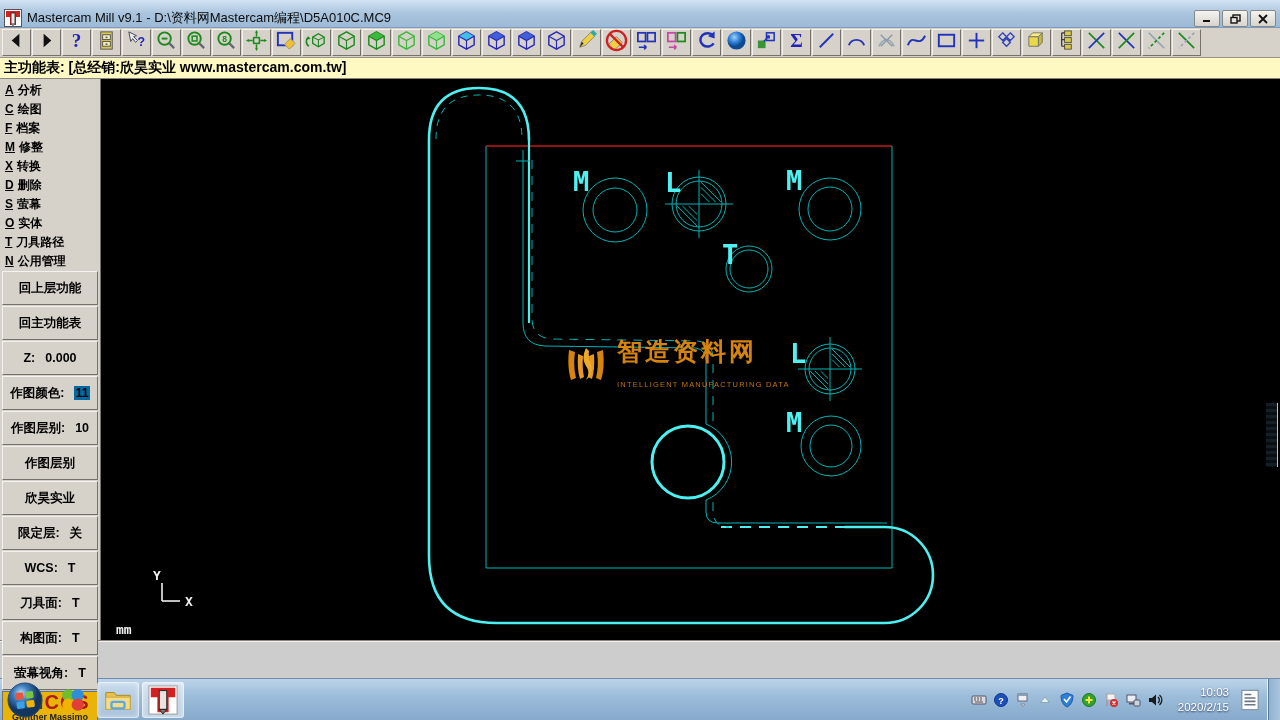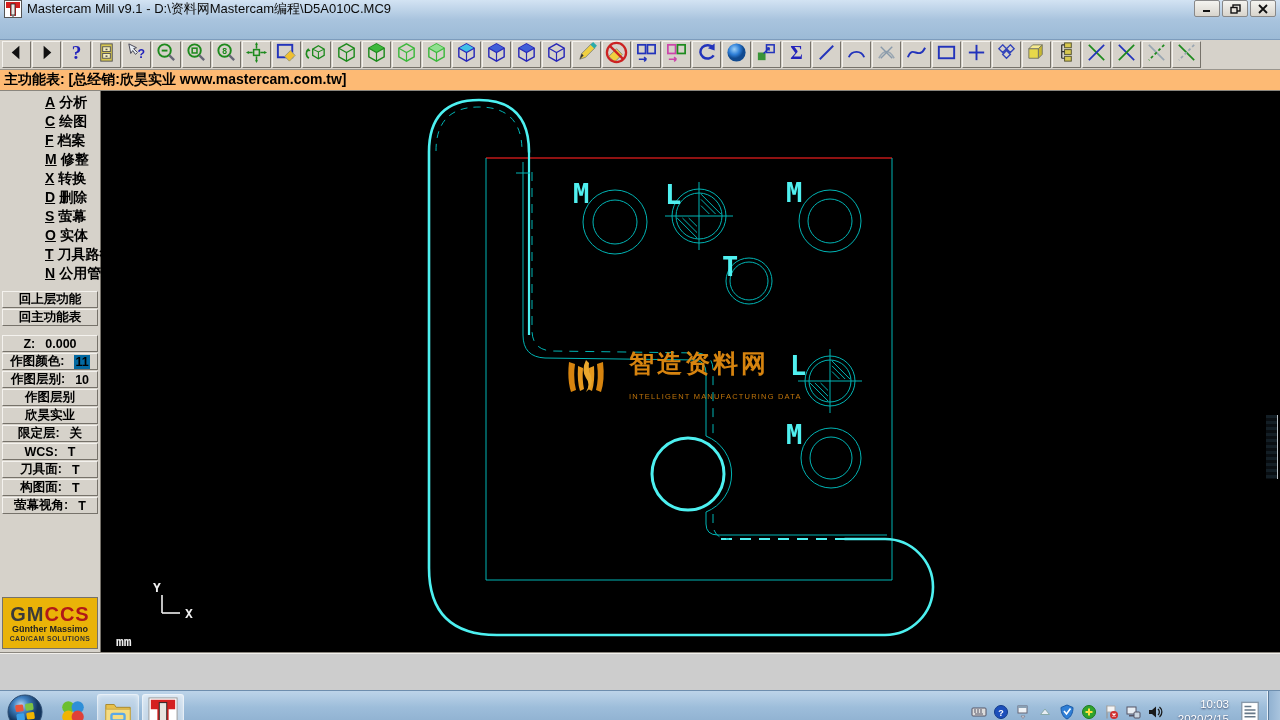--- a/index.html
+++ b/index.html
@@ -1,46 +1,46 @@
 <!DOCTYPE html>
 <html><head>
 <meta charset="utf-8">
 <style>
   html,body{margin:0;padding:0;background:#444;}
   *{box-sizing:border-box;}
   .app{position:relative;width:1280px;height:720px;font-family:"Liberation Sans",sans-serif;overflow:hidden;background:#d6d2ca;}
   
-  .titlebar{height:40px;background:linear-gradient(#d3e3f3,#a9c4de 50%,#9cbad6);display:flex;align-items:flex-start;padding:0 4px;border-bottom:1px solid #7d9cbc;}
+  .titlebar{height:28px;background:linear-gradient(#d3e3f3,#a9c4de 50%,#9cbad6);display:flex;align-items:flex-end;padding:0 4px;border-bottom:1px solid #7d9cbc;}
   .titlebar .appicon{width:18px;height:18px;margin-right:5px;flex:0 0 auto;}
   .titlebar .title{font-size:13px;color:#0a0a0a;flex:1;white-space:nowrap;overflow:hidden;}
   .winbtns{display:flex;gap:2px;}
   .winbtn{width:26px;height:17px;background:linear-gradient(#f4f4f0,#d8d4cc);border:1px solid #888;border-radius:2px;display:flex;align-items:center;justify-content:center;font-size:10px;font-weight:bold;color:#111;}
   
   .toolbar{height:30px;background:#d6d2ca;display:flex;align-items:center;padding:1px 0 1px 2px;border-bottom:1px solid #9a968e;}
   .tbtn{width:29px;height:27px;margin-right:1px;background:#d6d2ca;border:1px solid;border-color:#f4f2ee #76726a #76726a #f4f2ee;display:flex;align-items:center;justify-content:center;flex:0 0 auto;}
   
-  .menubar{height:21px;background:#fdba74;border-bottom:1px solid #8a867e;display:flex;align-items:center;padding-left:4px;font-size:14px;font-weight:bold;color:#000;}
+  .menubar{height:21px;background:#fef9c3;border-bottom:1px solid #8a867e;display:flex;align-items:center;padding-left:4px;font-size:14px;font-weight:bold;color:#000;}
   
   .bodyrow{display:flex;height:561px;}
   .sidebar{width:101px;background:#d6d2ca;border-right:1px solid #76726a;display:flex;flex-direction:column;padding-top:2px;}
-  .mitem{height:19px;line-height:19px;padding-left:5px;font-size:14px;font-weight:bold;color:#000;white-space:nowrap;margin-left:40px;}
+  .mitem{height:19px;line-height:19px;padding-left:5px;font-size:12px;font-weight:bold;color:#000;white-space:nowrap;}
   .mitem u{margin-right:4px;}
   .sgap{height:8px;}
-  .sbtn{height:17px;margin:0 2px 1px 2px;background:#d6d2ca;border:1px solid;border-color:#f4f2ee #76726a #76726a #f4f2ee;font-size:12.5px;font-weight:bold;color:#000;display:flex;align-items:center;justify-content:center;white-space:nowrap;overflow:hidden;}
+  .sbtn{height:34px;margin:0 2px 1px 2px;background:#d6d2ca;border:1px solid;border-color:#f4f2ee #76726a #76726a #f4f2ee;font-size:12.5px;font-weight:bold;color:#000;display:flex;align-items:center;justify-content:center;white-space:nowrap;overflow:hidden;}
   .sbtn .val{margin-left:10px;}
   .sbtn .hl{background:#0369a1;padding:0 1px;}
   .gmccs{margin:auto 2px 3px 2px;height:52px;background:#eab308;border:1px solid #76726a;display:flex;flex-direction:column;align-items:center;justify-content:center;line-height:1.05;}
   .gmccs .l1{font-size:20px;font-weight:bold;letter-spacing:1px;font-family:"Liberation Sans",sans-serif;}
   .gmccs .l1 .gm{color:#3a3a3a;} .gmccs .l1 .ccs{color:#b01818;}
   .gmccs .l2{font-size:9px;font-weight:bold;color:#222;}
   .gmccs .l3{font-size:6.8px;font-weight:bold;color:#333;letter-spacing:.4px;}
   
   .canvas{position:relative;flex:1;background:#000;overflow:hidden;}
   .canvas svg.draw{position:absolute;left:0;top:0;}
-  .watermark{position:absolute;left:462px;top:260px;display:flex;align-items:center;gap:20px;opacity:.96;pointer-events:none;}
+  .watermark{position:absolute;left:462px;top:260px;display:flex;align-items:center;gap:8px;opacity:.96;pointer-events:none;}
   .wm-text .t1{font-size:25px;font-weight:bold;color:#e08a10;letter-spacing:3px;line-height:1;}
   .wm-text .t2{font-size:7.5px;color:#c97a0c;letter-spacing:1.2px;margin-top:16px;}
   .scrollfrag{position:absolute;right:2px;top:324px;width:12px;height:64px;background:repeating-linear-gradient(#16222a 0 3px,#0a1014 3px 6px);border-right:1.5px solid #cfd8dd;opacity:.9;}
   
   .promptbar{height:38px;background:#cdcdcd;border-top:1px solid #8a867e;box-shadow:inset 0 1px 0 #f2f0ec;}
   
   .taskbar{height:42px;background:linear-gradient(#bdd4e9,#9dbdda 40%,#87aacc);display:flex;align-items:center;padding:0 0 0 6px;border-top:1px solid #6e8eae;}
   .startorb{width:38px;height:38px;margin-right:8px;flex:0 0 auto;}
   .taskapp{width:42px;height:36px;display:flex;align-items:center;justify-content:center;margin-right:3px;border-radius:3px;flex:0 0 auto;}
   .taskapp.boxed{background:rgba(255,255,255,.28);border:1px solid rgba(255,255,255,.55);box-shadow:inset 0 0 4px rgba(255,255,255,.5);}

